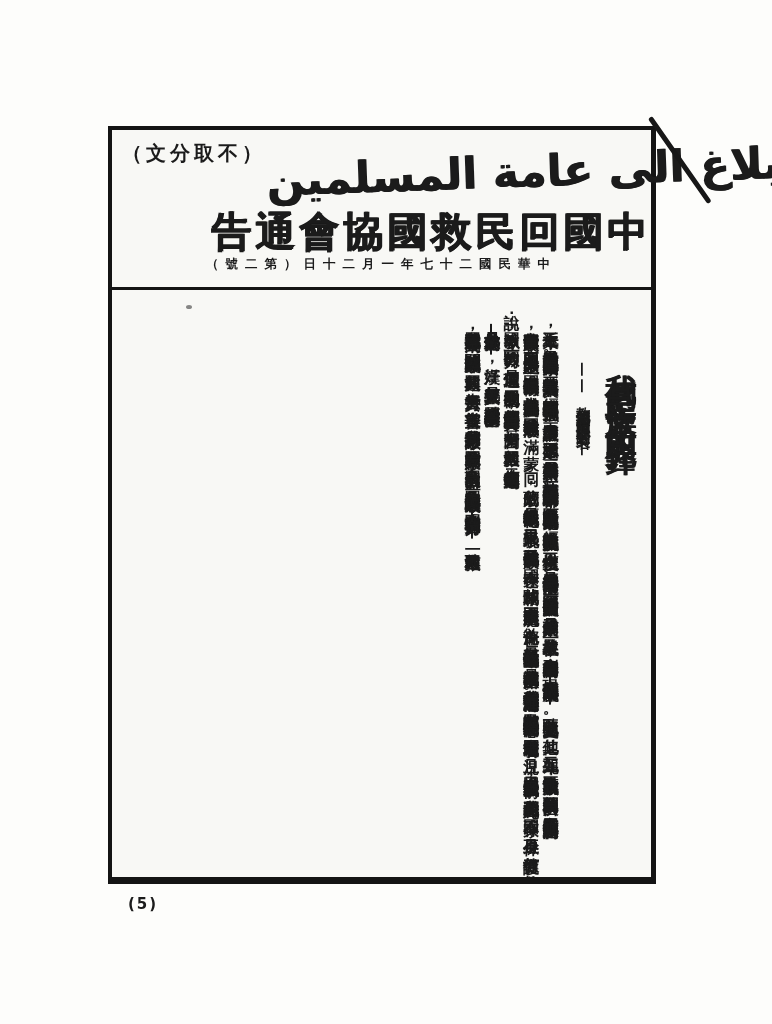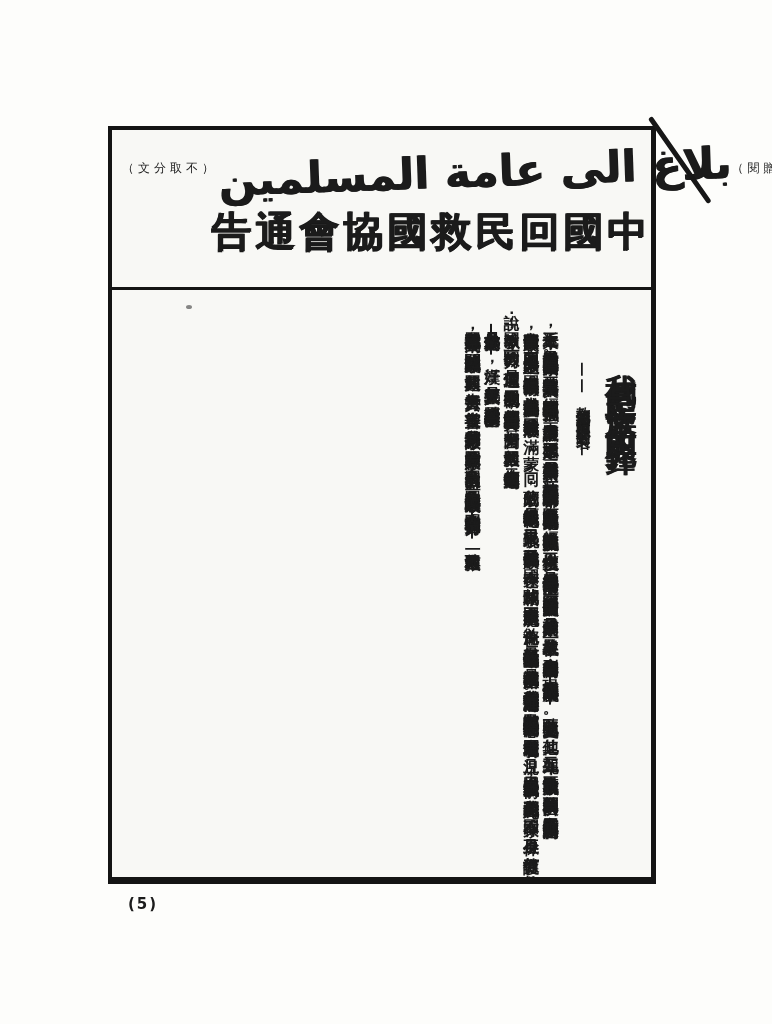--- a/index.html
+++ b/index.html
@@ -19,22 +19,22 @@
   .header{
     flex:none;height:160px;box-sizing:border-box;
     border-bottom:3px solid #141414;
     padding-top:10px;
   }
   .header-top{
     display:flex;justify-content:space-between;align-items:flex-start;
     padding:0 10px;height:74px;
   }
   .note{
-    font-size:12px;letter-spacing:4px;white-space:nowrap;margin-top:20px;
-    font-weight:400;
+    font-size:20px;letter-spacing:4px;white-space:nowrap;
+    font-weight:700;
   }
   .arabic{
     font-size:44px;font-weight:bold;line-height:60px;direction:rtl;
     transform:rotate(-2deg);margin-top:2px;
     text-shadow:1px 0 0 currentColor;
     white-space:nowrap;
   }
   .title{
     text-align:right;font-size:40px;font-weight:900;line-height:1.05;
     letter-spacing:4px;white-space:nowrap;margin-top:-4px;
@@ -89,20 +89,21 @@
 
 <div class="frame">
 
   <div class="header">
     <div class="header-top">
       <span class="note">（文分取不）</span>
       <span class="arabic">بلاغ الى عامة المسلمين</span>
       <span class="note">（閱贈會本）</span>
     </div>
     <div class="title">告通會協國救民回國中</div>
+    <div class="date">（號二第）日十二月一年七十二國民華中</div>
   </div>
 
   <div class="body-area">
     <h1 class="headline">我們是民族革命的先鋒</h1>
     <div class="subtitle">——教胞們要羣起奮鬥以保固有的英名——</div>
     <p class="para">近十五年來，世界的囘教民族都負起來復興國家的責任。土耳其被稱爲「近東病夫」，經凱末爾將軍率領國民軍抵抗列強；兩度洛桑會議，穩定了國基，世界稱爲新興國家。墳墓荒邱般的昂戈拉一變成了建設嶄新的國都。阿富汗先是政權不完整的小國，經過數度的堅決抗戰，不只主權恢復，且爭得經俾露支任達海口的灌益。阿國素稱印度交通的鎖鑰，如是作了掌鑰的主人。埃及久被征服，自先烈扎格露露的奮鬥，現在也握住蘇彝士運河的航權——歐亞交通的孔道。其他，如一九二五年，摩洛哥的民族抗戰，敍利亞的國民自決，在在表示囘教民族的興起和奮鬥！</p>
     <p class="para">在中華的大國族裏，囘胞占全國人口十分之一以上，在國家被敵侵略的時候，當然也負着重大的責任。我國民族雖有漢，滿，蒙，囘，藏的分別，但是經過數千年的同化，早已異形水乳，融化成了整個的國族。國家存亡，休戚相關，全國五千萬以上的囘胞，欲免淪亡，只有興起抵抗倭敵的侵略。這是我們唯一的生路，我們應當在救亡大路上勇邁前進。友邦教民的崛興足可堅定了我們的信念：奮鬥着便是成功者。況且，日本帝國主義的崩潰就在目前，我們努力正在此時。國家不存，身且不保，教何從護，教典上所說：「國以教立，教仰國力」，便是這個道理。愛教的囘胞們！你們必須愛國才能得到善賞，努力奮鬥，興起救國，天使自會領導你們達到天國。</p>
     <p class="para">凡是甘做倭奴走狗——漢奸，都是叛教罪人，精忠報國者才是聖教的衛士。</p>
     <p class="para">我教同胞既具有五千萬衆，關係國家誠非淺鮮，興起救國，責無旁貸。善賞在望，我們只有努力殺敵，才能圖國家的永存，圖聖教的昌盛，圖教胞生命財產的不爲敵人破壞。光明前途端在我們自身努力——一致興起救國！</p>
   </div>

